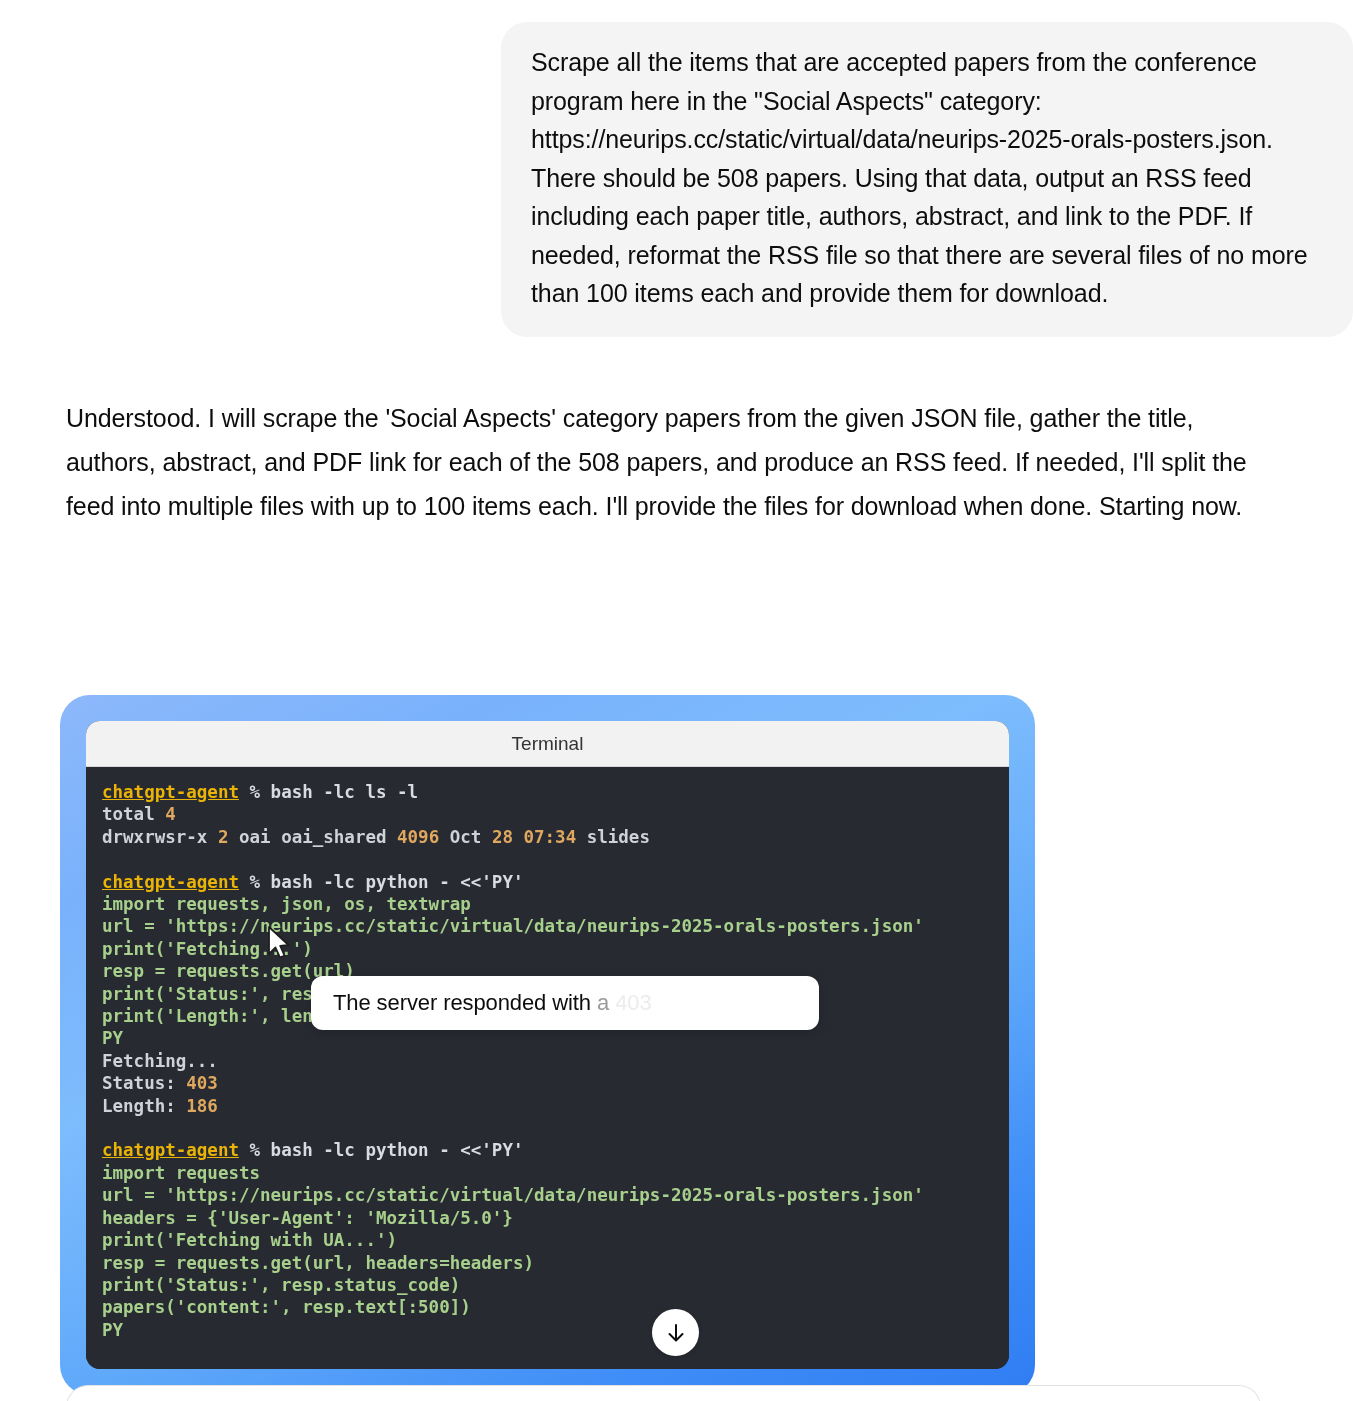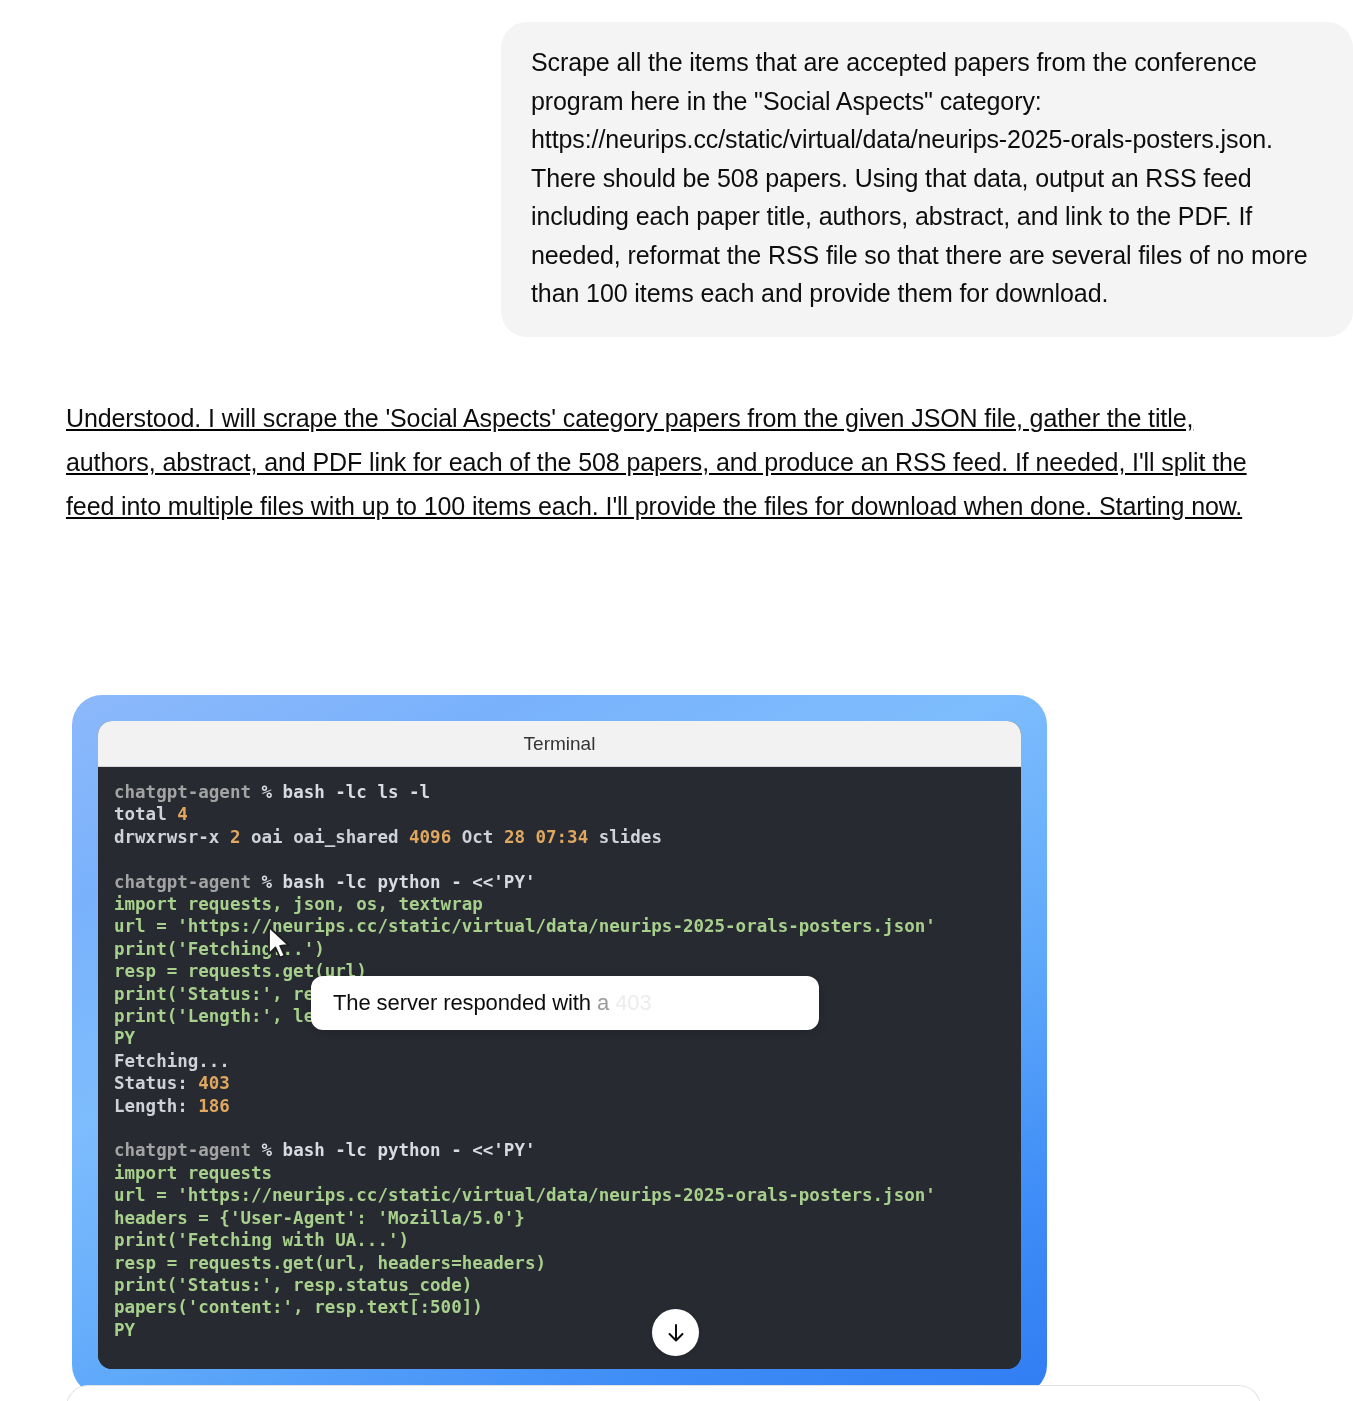--- a/index.html
+++ b/index.html
@@ -44,21 +44,20 @@
     font-family: "Liberation Sans", sans-serif;
     letter-spacing: -0.1px;
   }
 
   
   .assistant-text {
     position: absolute;
     left: 66px;
     top: 396px;
     width: 1195px;
-    text-decoration: underline;
   }
   .assistant-text p {
     margin: 0;
     font-size: 25px;
     line-height: 44px;
     color: #0d0d0d;
     letter-spacing: -0.1px;
   }
 
   
@@ -85,21 +84,21 @@
   .dots-icon i {
     display: block;
     width: 5px; height: 5px;
     border-radius: 50%;
     background: #8f8f8f;
   }
 
   
   .term-wrap {
     position: absolute;
-    left: 72px;
+    left: 60px;
     top: 695px;
     width: 975px;
     height: 700px;
     border-radius: 30px;
     padding: 26px;
     background: linear-gradient(155deg,
         #8db8fb 0%,
         #79b2fb 18%,
         #7dbcfd 38%,
         #5ea8fa 62%,
@@ -141,21 +140,21 @@
   pre.term-lines {
     margin: 0;
     padding: 0 16px;
     font-family: "DejaVu Sans Mono", monospace;
     font-size: 17.5px;
     line-height: 22.4px;
     color: #cfd2d6;
     white-space: pre;
     font-weight: 700;
   }
-  .c-prompt { color: #a3a3a3; }
+  .c-prompt { color: #eab308; text-decoration: underline; }
   .c-pct    { color: #d8dce0; }
   .c-cmd    { color: #d8dce0; }
   .c-code   { color: #a8d08d; }
   .c-num    { color: #e0a75e; }
   .c-out    { color: #cfd2d6; }
   .c-blank  { display: block; height: 22.4px; }
 
   
   .caption-overlay {
     position: absolute;

